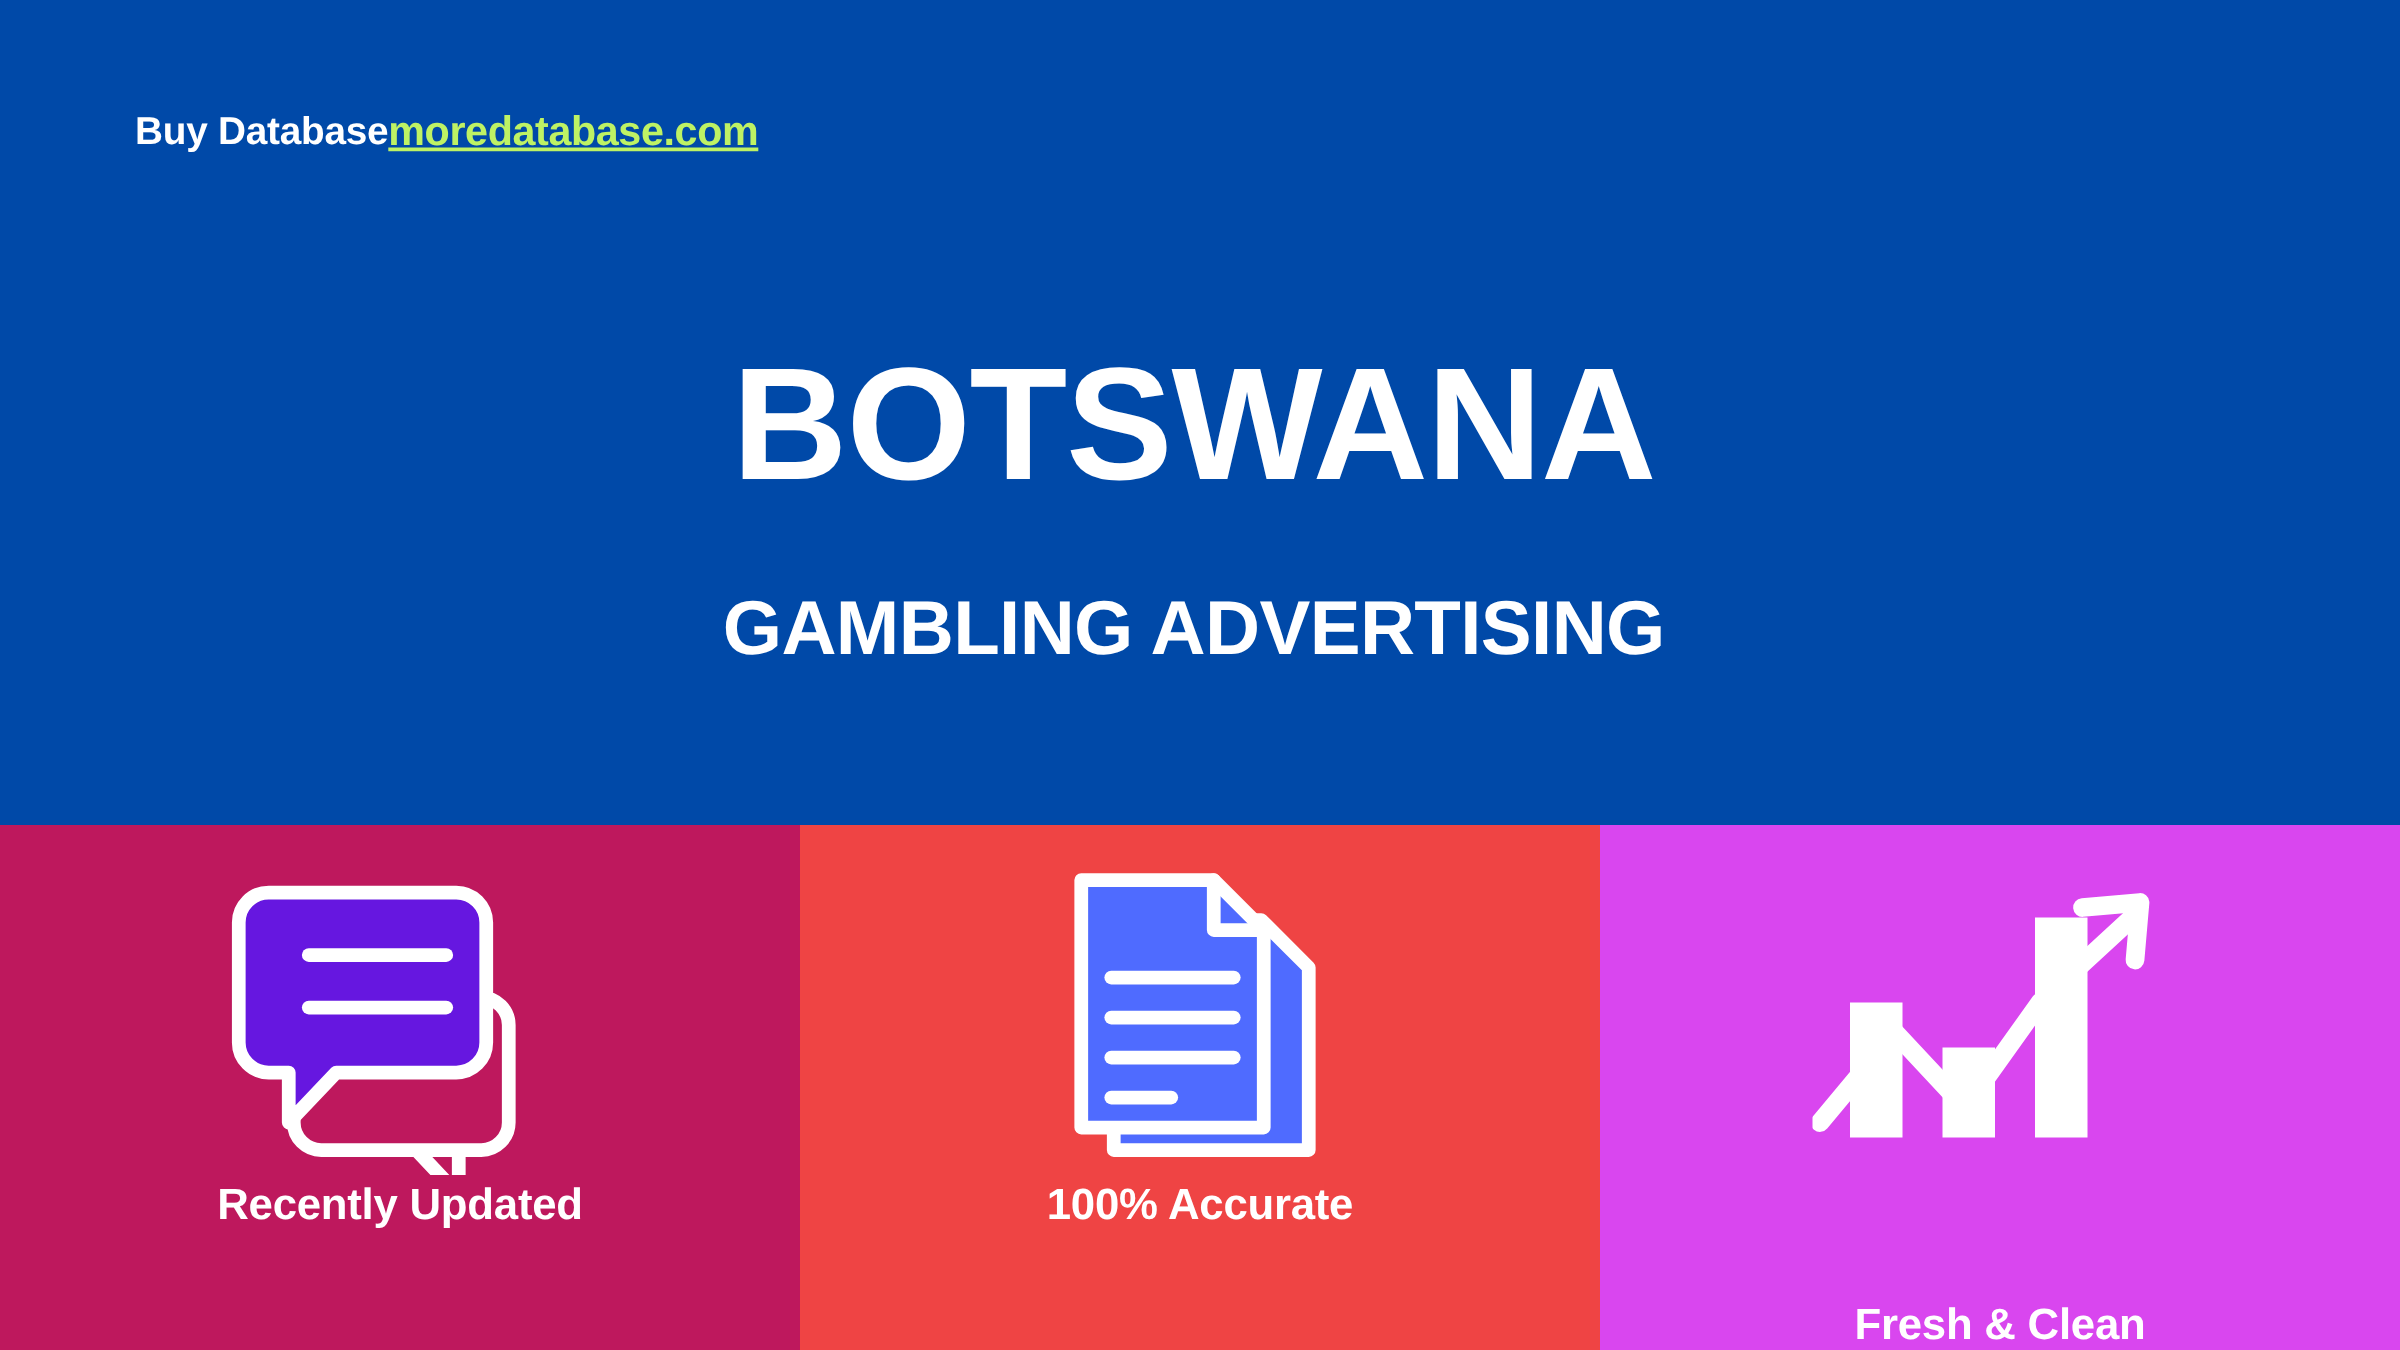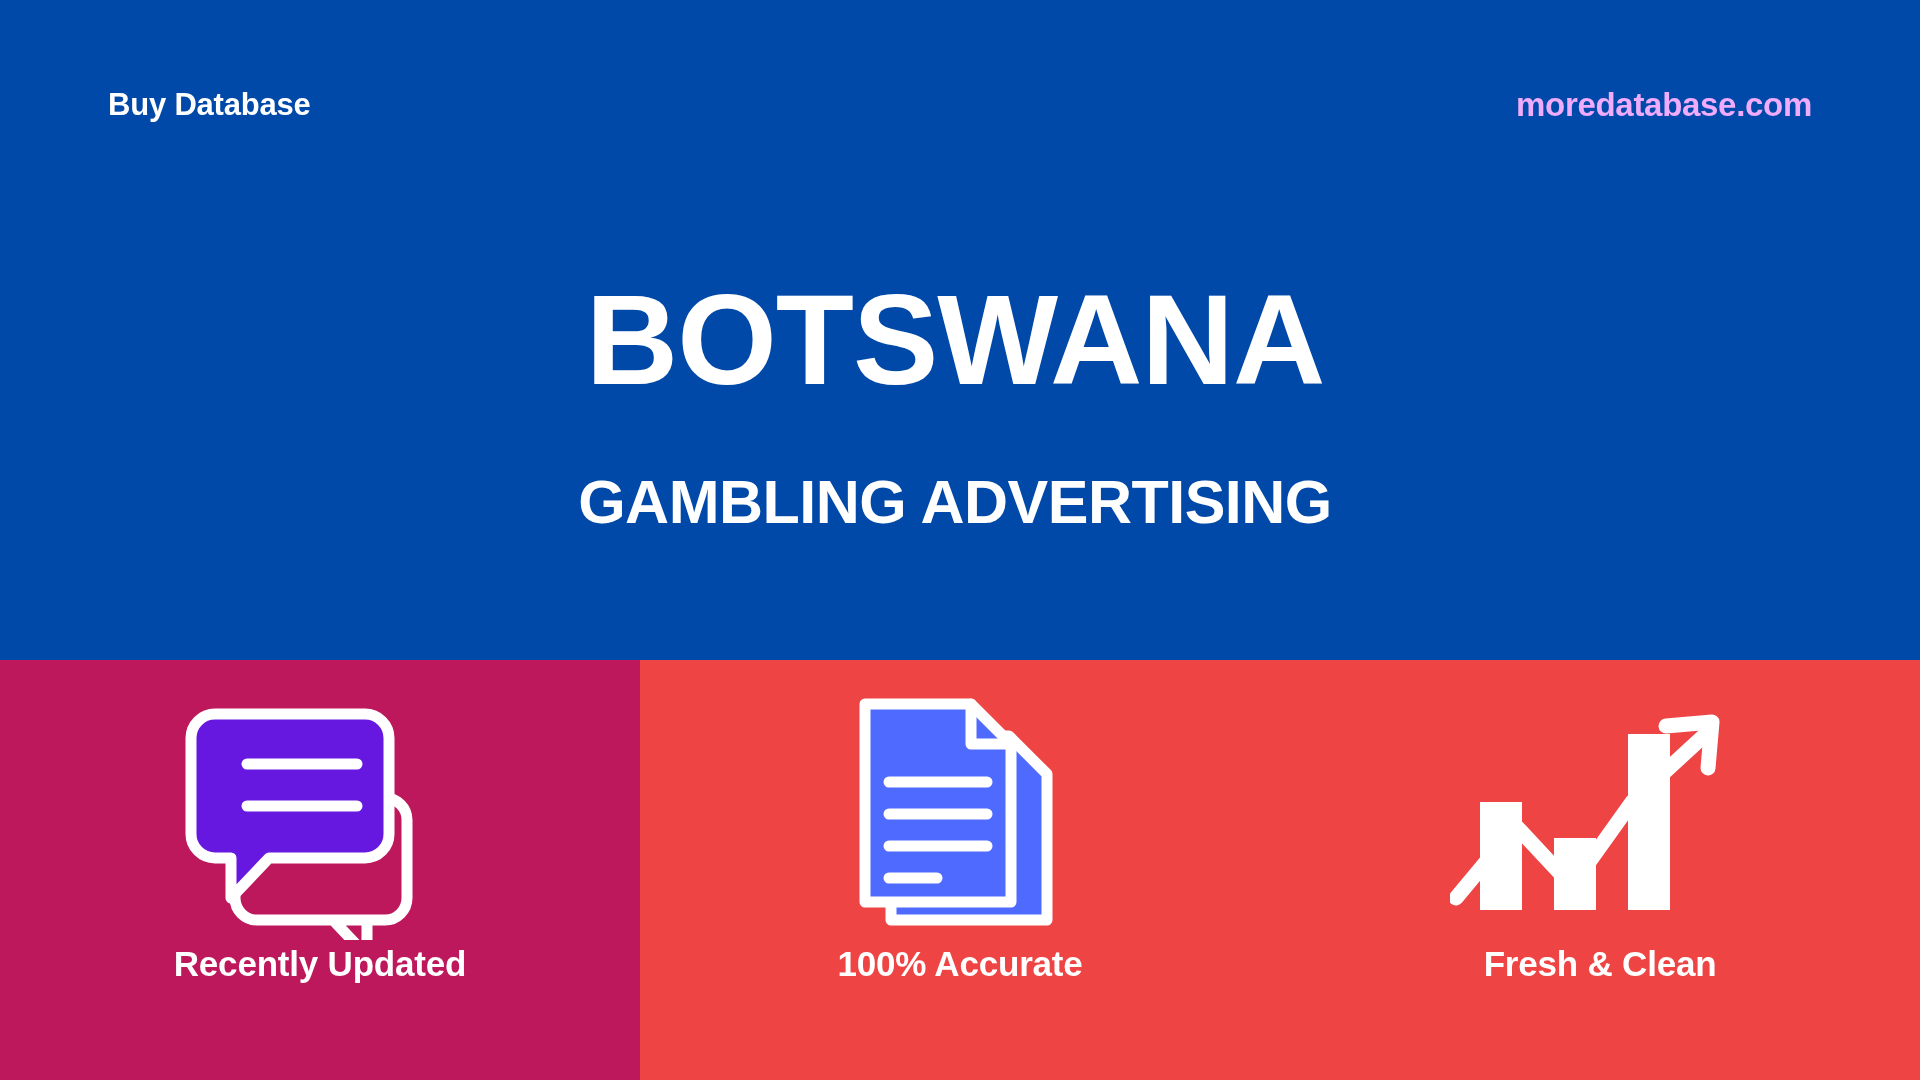--- a/index.html
+++ b/index.html
@@ -28,36 +28,37 @@
   }
 
   .brand-row {
     position: absolute;
     top: 0;
     left: 0;
     right: 0;
     height: 210px;
     display: flex;
     align-items: center;
-    justify-content: space-between;
+    justify-content: flex-start;
     padding: 0 108px 0 108px;
   }
 
   .brand-left {
     color: #ffffff;
     font-size: 31px;
     font-weight: bold;
     letter-spacing: -0.2px;
   }
 
   .brand-right {
-    color: #f0abfc;
+    color: #bef264;
     font-size: 33px;
     font-weight: bold;
     letter-spacing: -0.3px;
+    text-decoration: underline;
   }
 
   .titles {
     position: absolute;
     top: 276px;
     left: 0;
     right: 10px;
     text-align: center;
   }
 
@@ -155,21 +156,21 @@
           <path d="M126 14 v40 h40"></path>
           <line x1="44" y1="92" x2="142" y2="92"></line>
           <line x1="44" y1="124" x2="142" y2="124"></line>
           <line x1="44" y1="156" x2="142" y2="156"></line>
           <line x1="44" y1="188" x2="92" y2="188"></line>
         </svg>
       </div>
       <div class="panel-label">100% Accurate</div>
     </div>
 
-    <div class="panel" style="background:#ef4444;">
+    <div class="panel" style="background:#d946ef;justify-content:space-between;">
       <div class="panel-icon">
         <svg width="300" height="250" viewBox="0 0 300 250" fill="none">
 
           <rect x="30" y="112" width="42" height="108" fill="#ffffff"></rect>
           <rect x="104" y="148" width="42" height="72" fill="#ffffff"></rect>
           <rect x="178" y="44" width="42" height="176" fill="#ffffff"></rect>
 
           <path d="M6 208 L66 136 L122 196 L182 112 L258 42" stroke="#ffffff" stroke-width="15" stroke-linecap="round" stroke-linejoin="round" fill="none"></path>
 
           <path d="M216 36 L262 32 L258 78" stroke="#ffffff" stroke-width="15" stroke-linecap="round" stroke-linejoin="round" fill="none"></path>

